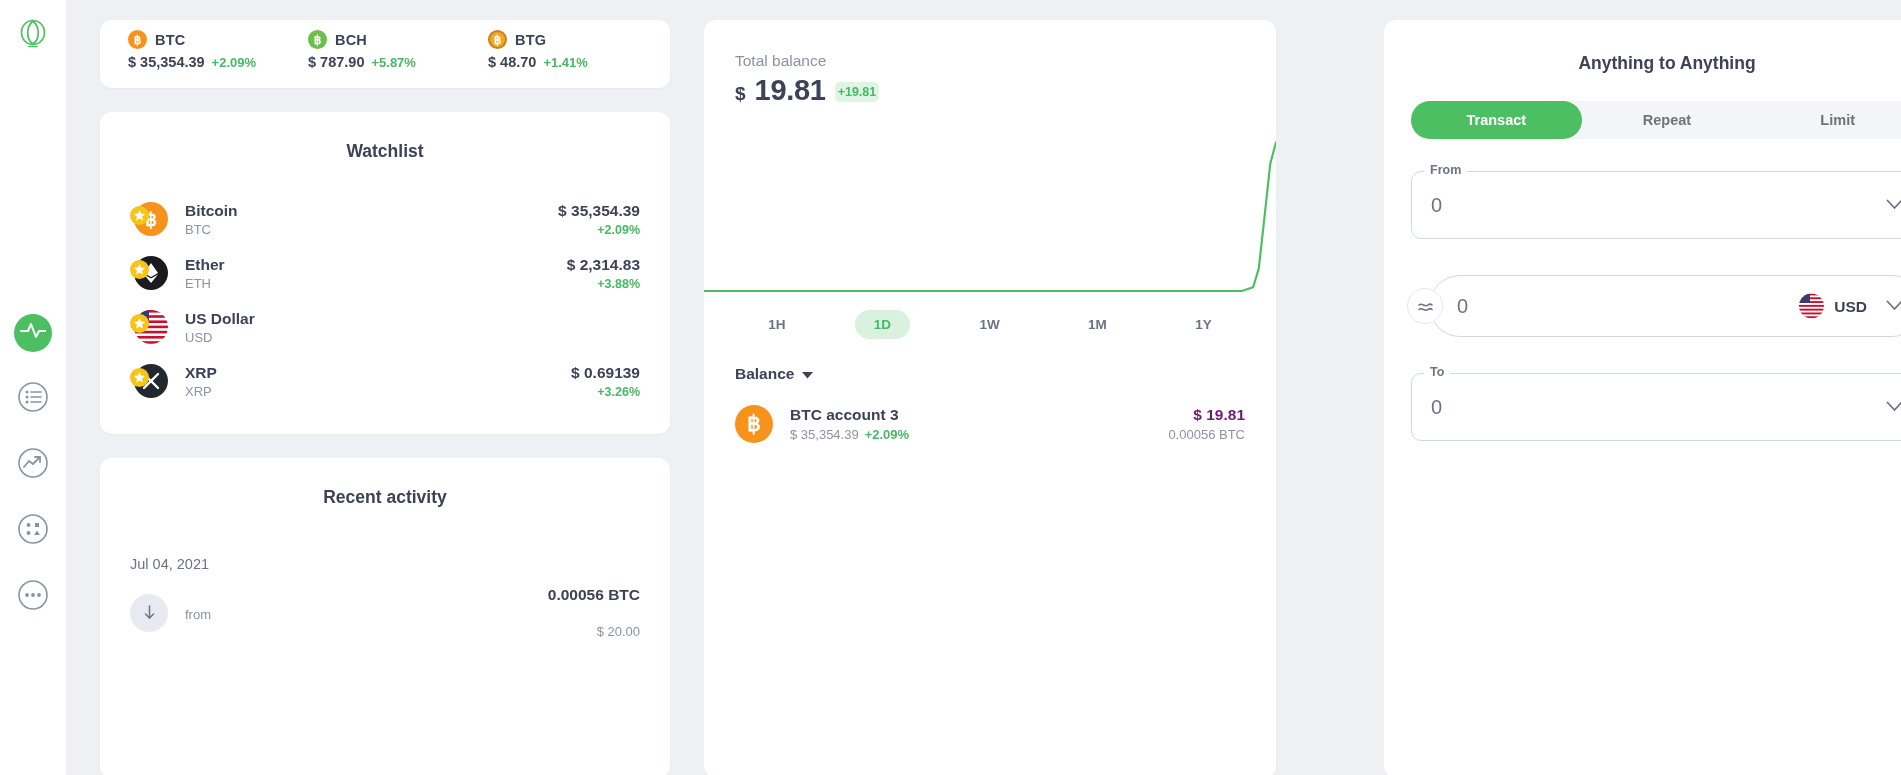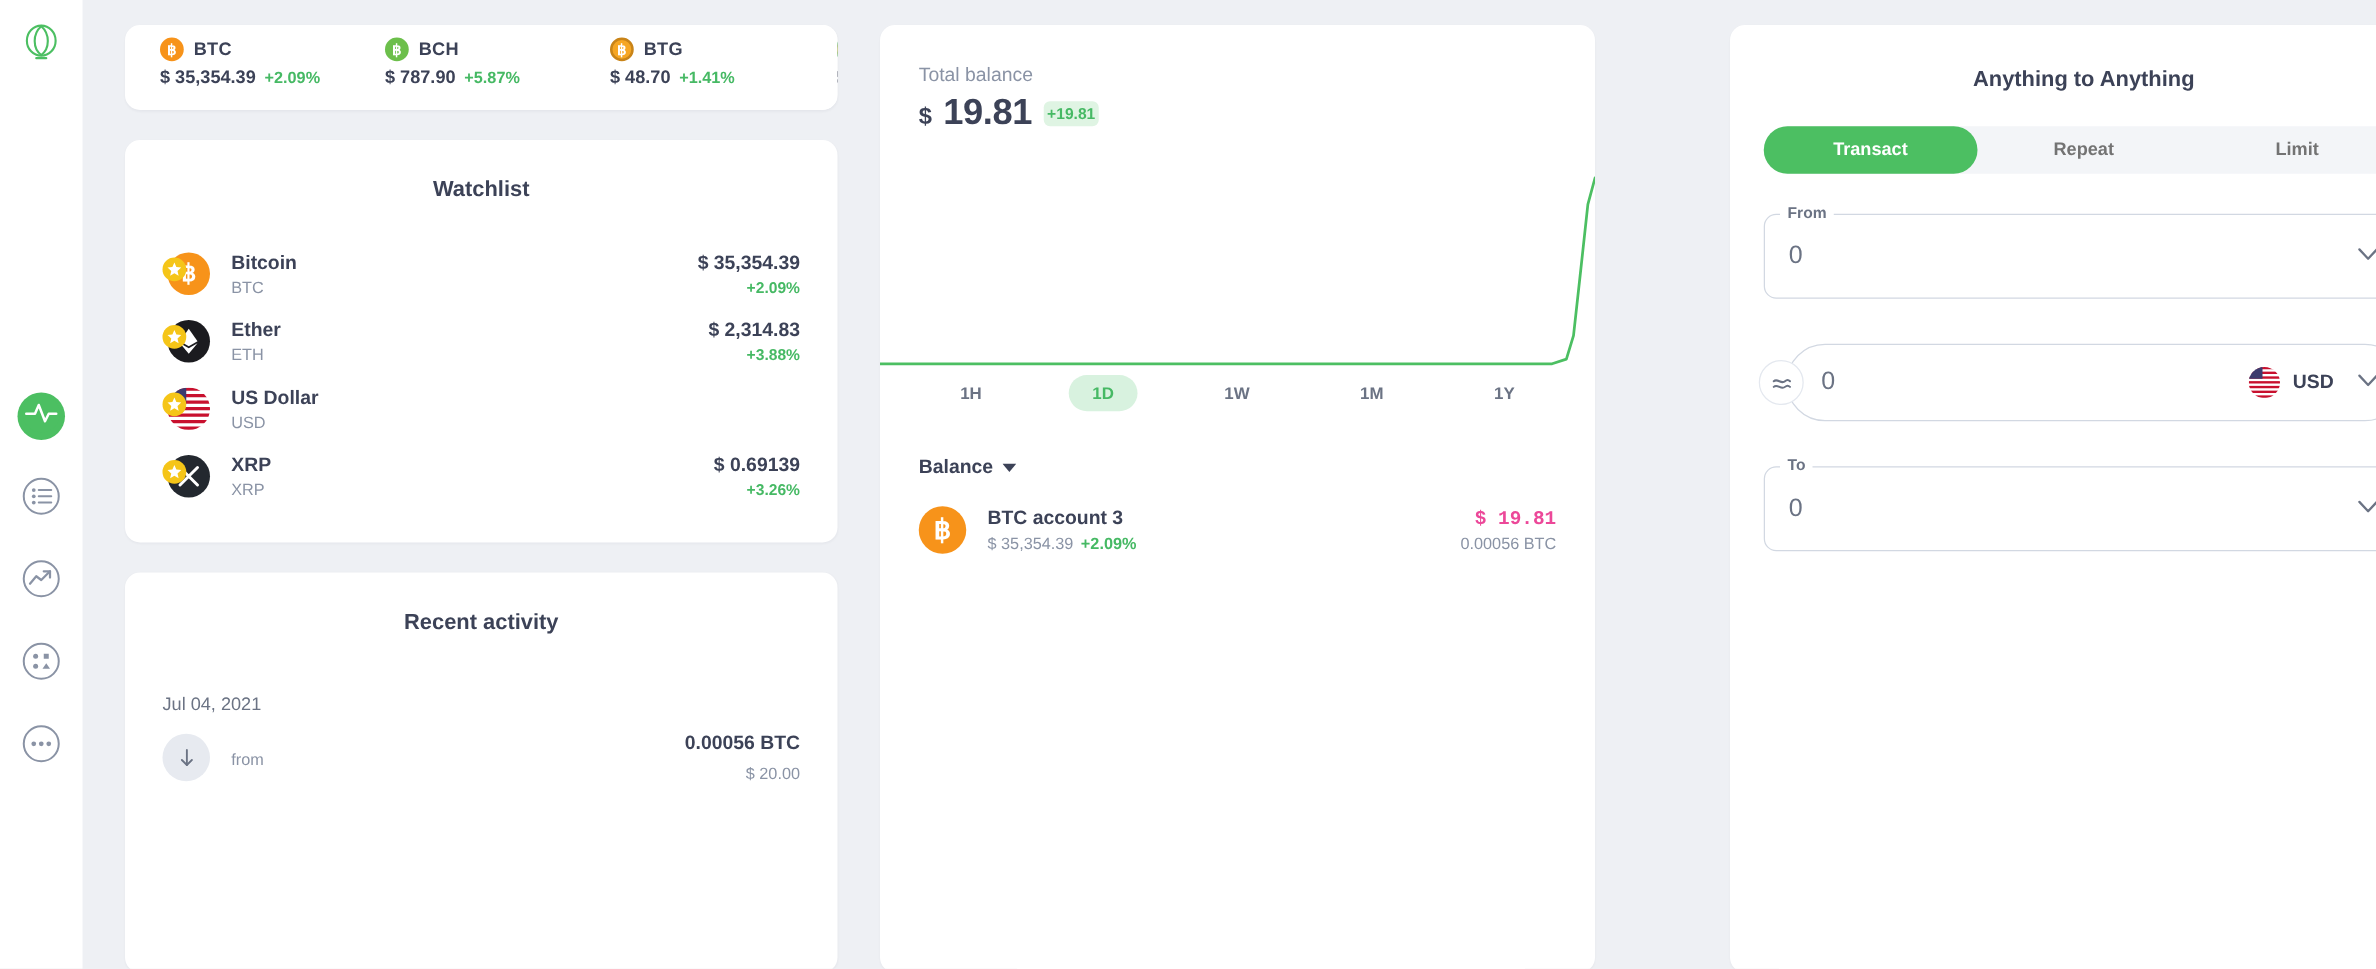--- a/index.html
+++ b/index.html
@@ -83,46 +83,46 @@
   #activity-card { left: 34px; top: 458px; width: 570px; height: 320px; overflow: hidden; }
   .act-date { padding: 48px 16px 0 30px; font-size: 14.5px; color: #6b7384; }
   .act-row { display: flex; align-items: center; padding: 14px 30px 0 30px; }
   .act-icon { width: 38px; height: 38px; border-radius: 50%; background: #e7eaf0;
               display: flex; align-items: center; justify-content: center; flex: 0 0 38px; }
   .act-names { margin-left: 17px; flex: 1; }
   .act-title { font-size: 15.5px; font-weight: 700; color: #3c4257; }
   .act-sub { font-size: 13px; color: #8a93a5; margin-top: 3px; }
   .act-vals { text-align: right; }
   .act-amt { font-size: 15.5px; font-weight: 700; color: #3c4257; }
-  .act-fiat { font-size: 13px; color: #8a93a5; margin-top: 7px; }
+  .act-fiat { font-size: 13px; color: #8a93a5; margin-top: 20px; }
 
   
   #balance-card { left: 638px; top: 20px; width: 572px; height: 758px; overflow: hidden; }
   .bal-label { padding: 32px 0 0 31px; font-size: 15.5px; color: #8a93a5; }
   .bal-amount { padding: 4px 0 0 31px; display: flex; align-items: baseline; gap: 9px; }
   .bal-cur { font-size: 19px; font-weight: 700; color: #3c4257; }
   .bal-num { font-size: 29px; font-weight: 700; color: #3c4257; letter-spacing: -.3px; }
   .bal-badge { background: #dff4e3; color: #46b964; font-size: 12.5px; font-weight: 700;
                padding: 3px 3px; border-radius: 5px; position: relative; top: -4px; }
   .chart-wrap { position: absolute; left: 0; top: 100px; width: 572px; height: 175px; }
-  .range-row { position: absolute; left: 0; top: 280px; width: 572px;
+  .range-row { position: absolute; left: 0; top: 290px; width: 572px;
                display: flex; justify-content: space-around; align-items: center; padding: 0 20px; }
   .range-btn { font-size: 13.5px; font-weight: 700; color: #6b7384; padding: 7px 19px; border-radius: 16px; }
   .range-btn.active { background: #d8f2df; color: #46b964; }
   .bal-section { position: absolute; left: 31px; top: 345px; display: flex; align-items: flex-start; gap: 8px; }
   .bal-section-label { font-size: 15.5px; font-weight: 700; color: #3c4257; }
   .acct-row { position: absolute; left: 31px; top: 385px; width: 510px; display: flex; align-items: center; }
   .acct-icon { width: 38px; height: 38px; border-radius: 50%; background: #f7931a; flex: 0 0 38px;
                display: flex; align-items: center; justify-content: center; color: #fff; font-weight: 700; font-size: 22px; }
   .acct-names { margin-left: 17px; flex: 1; }
   .acct-name { font-size: 15.5px; font-weight: 700; color: #3c4257; }
   .acct-sub { font-size: 13px; color: #8a93a5; margin-top: 3px; display: flex; gap: 6px; }
   .acct-chg { color: #46b964; font-weight: 700; }
   .acct-vals { text-align: right; }
-  .acct-fiat { font-size: 15.5px; font-weight: 700; color: #ec4899; font-family: Liberation Mono, monospace; }
+  .acct-fiat { font-size: 15.5px; font-weight: 700; color: #701a75; }
   .acct-crypto { font-size: 13px; color: #8a93a5; margin-top: 3px; }
 
   
   #exchange-card { left: 1318px; top: 20px; width: 566px; height: 758px; }
   .ex-title { text-align: center; font-size: 17.5px; font-weight: 700; color: #3c4257; padding-top: 33px; }
   .ex-tabs { margin: 27px 27px 0 27px; height: 38px; background: #f3f5f8; border-radius: 19px; display: flex; }
   .ex-tab { flex: 1; display: flex; align-items: center; justify-content: center;
             font-size: 14.5px; font-weight: 700; color: #737373; border-radius: 19px; }
   .ex-tab.active { background: #4cbf62; color: #ffffff; }
 

